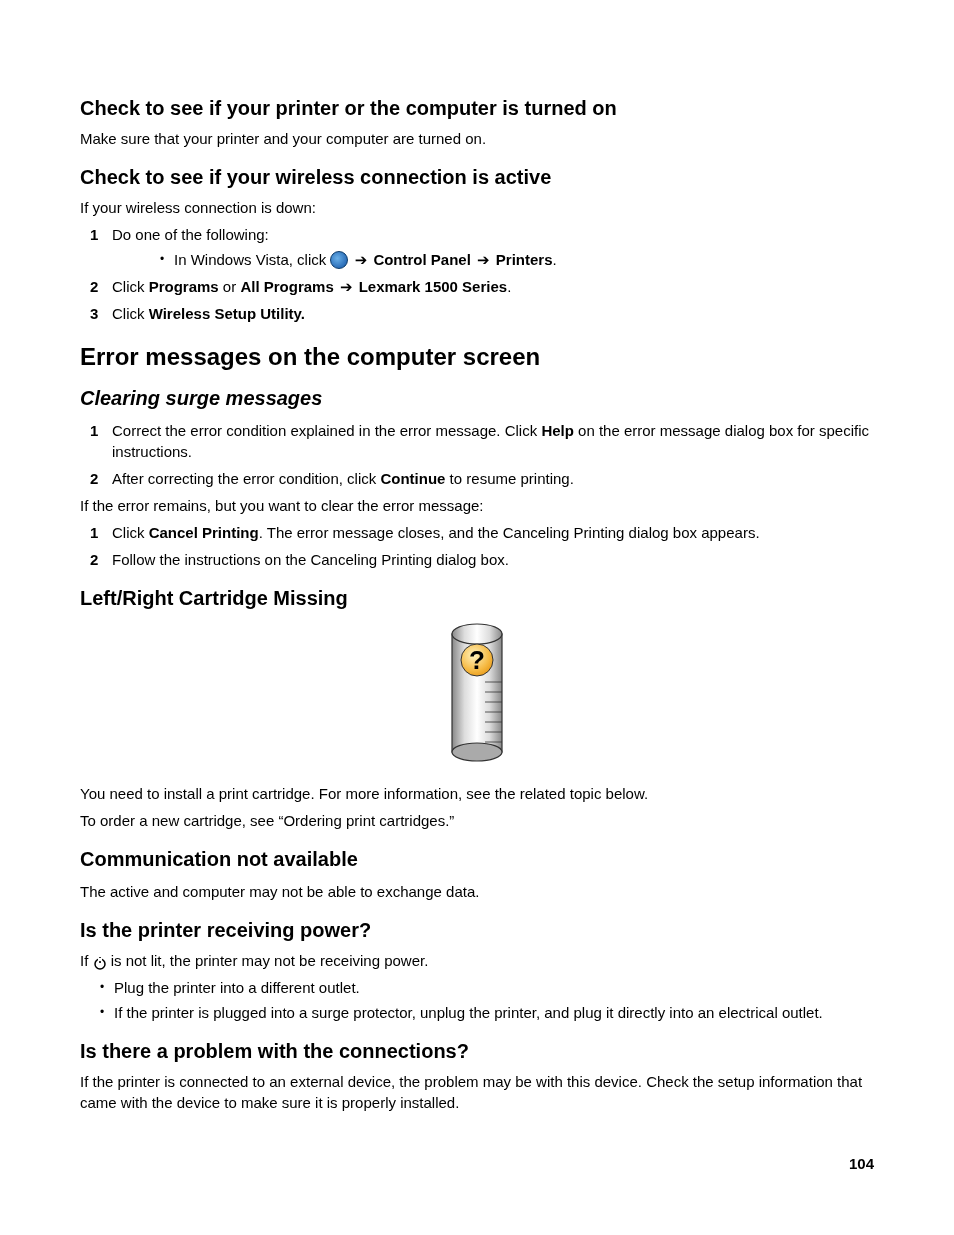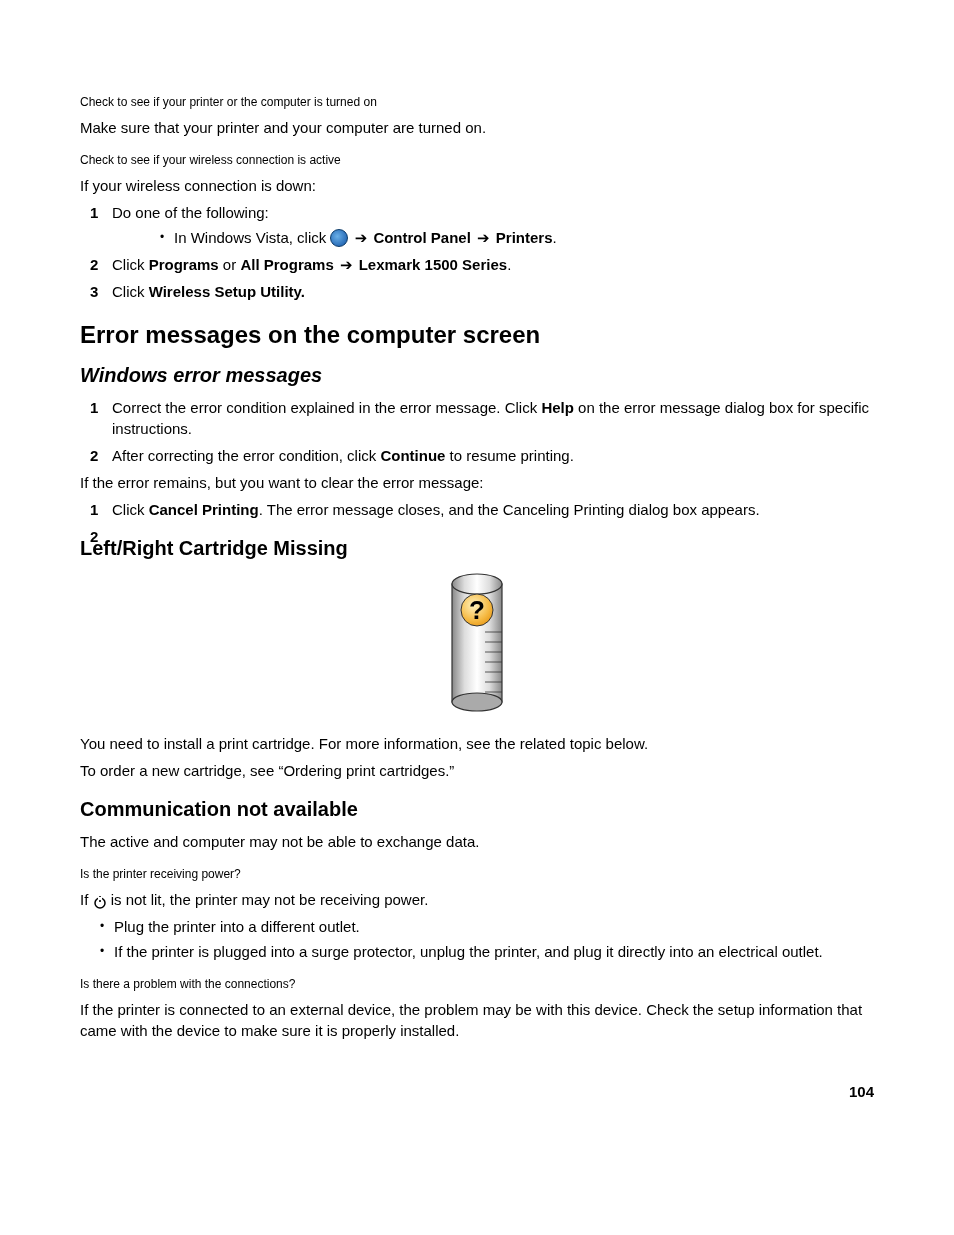--- a/index.html
+++ b/index.html
@@ -5,21 +5,21 @@
   body {
     font-family: Arial, Helvetica, sans-serif;
     margin: 0;
     padding: 80px 80px 40px 80px;
     color: #000;
     font-size: 15px;
     line-height: 1.4;
     width: 954px;
     box-sizing: border-box;
   }
-  .h3 { font-weight: normal; font-size: 12px; margin: 14px 0 6px 0; }
+  .h3 { font-weight: bold; font-size: 20px; margin: 14px 0 6px 0; }
   .h2sub { font-weight: bold; font-style: italic; font-size: 20px; margin: 10px 0 8px 0; }
   .h2 { font-weight: bold; font-size: 20px; margin: 14px 0 8px 0; }
   .h1 { font-weight: bold; font-size: 24px; margin: 16px 0 8px 0; }
   p { margin: 6px 0; }
   ol { list-style: none; padding-left: 0; margin: 6px 0; }
   ol > li { padding-left: 32px; position: relative; margin: 6px 0; }
   ol > li .num { position: absolute; left: 10px; font-weight: bold; }
   ul { list-style: none; padding-left: 0; margin: 4px 0; }
   ul > li { padding-left: 34px; position: relative; margin: 4px 0; }
   ul > li::before { content: "•"; position: absolute; left: 20px; font-size: 12px; top: 2px; }
@@ -60,36 +60,36 @@
     <span class="num">2</span><span>Click </span><span class="bold">Programs</span><span> or </span><span class="bold">All Programs</span>
     <span class="arrow">➔</span>
     <span class="bold">Lexmark 1500 Series</span><span>.</span>
   </li>
   <li>
     <span class="num">3</span><span>Click </span><span class="bold">Wireless Setup Utility.</span>
   </li>
 </ol>
 
 <div class="h1">Error messages on the computer screen</div>
-<div class="h2sub">Windows error messages</div>
+<div class="h2sub">Clearing surge messages</div>
 <ol>
   <li>
     <span class="num">1</span><span>Correct the error condition explained in the error message. Click </span><span class="bold">Help</span><span> on the error message dialog box for specific instructions.</span>
   </li>
   <li>
     <span class="num">2</span><span>After correcting the error condition, click </span><span class="bold">Continue</span><span> to resume printing.</span>
   </li>
 </ol>
 <p>If the error remains, but you want to clear the error message:</p>
 <ol>
   <li>
     <span class="num">1</span><span>Click </span><span class="bold">Cancel Printing</span><span>. The error message closes, and the Canceling Printing dialog box appears.</span>
   </li>
   <li>
-    <span class="num">2</span>
+    <span class="num">2</span><span>Follow the instructions on the Canceling Printing dialog box.</span>
   </li>
 </ol>
 
 <div class="h2">Left/Right Cartridge Missing</div>
 <div class="cartridge-fig">
   <svg width="60" height="140" viewBox="0 0 60 140">
     <defs>
       <linearGradient id="cg" x1="0" x2="1" y1="0" y2="0">
         <stop offset="0" stop-color="#888"></stop>
         <stop offset="0.25" stop-color="#ddd"></stop>

